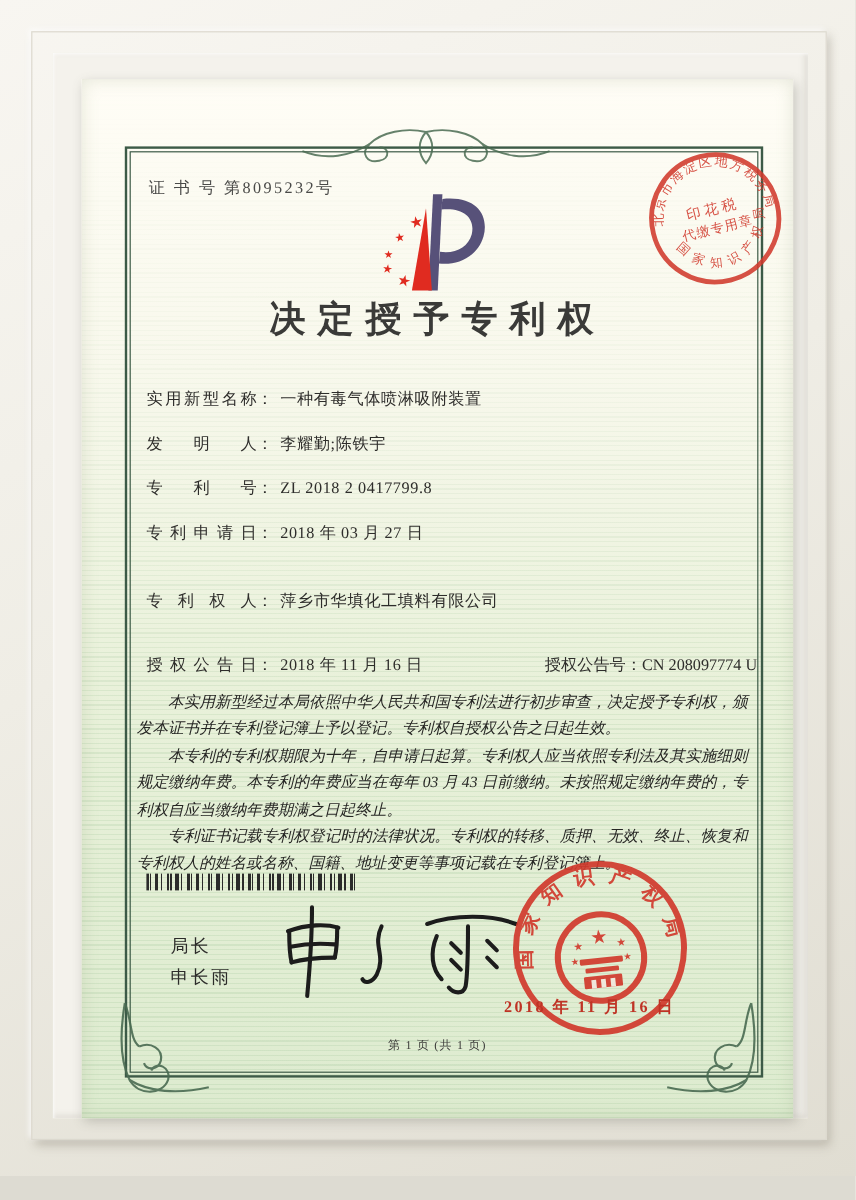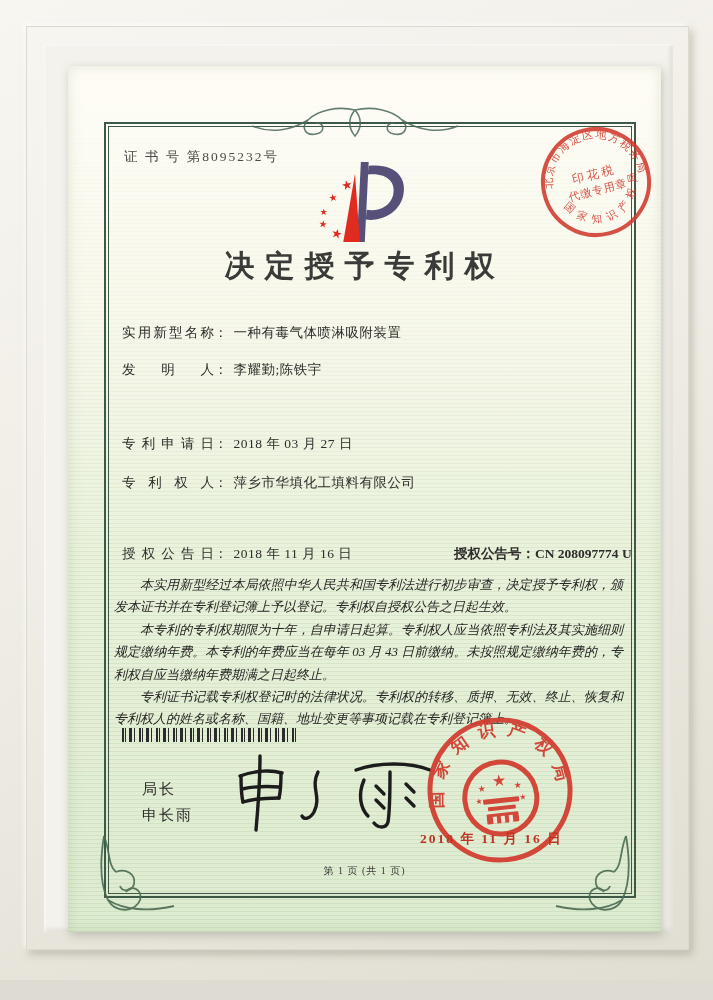--- a/index.html
+++ b/index.html
@@ -26,21 +26,21 @@
   .logo{position:absolute;left:227px;top:92px;width:120px;height:88px;}
   .title{position:absolute;left:0;right:0;top:180px;text-align:center;font-size:30px;
          font-weight:700;color:#3a3a38;letter-spacing:10px;}
   .seal-top{position:absolute;left:470px;top:58px;width:116px;height:116px;opacity:.88;
          transform:rotate(-14deg);}
   
   .frow{position:absolute;left:54px;right:30px;font-size:13.5px;color:#2e2d2b;white-space:nowrap;}
   .frow .lab{display:inline-block;width:92px;text-align:justify;text-align-last:justify;vertical-align:top;}
   .frow .col{margin:0 6px 0 0;}
   .frow .val{letter-spacing:.5px;}
-  .frow2col .grant{position:absolute;left:332px;top:0;font-weight:bold;}
+  .frow2col .grant{position:absolute;left:332px;top:0;}
   .paras{position:absolute;left:46px;right:38px;top:508px;font-size:13px;line-height:22.4px;
          color:#262624;font-style:italic;}
   .paras p{margin:0;text-indent:2em;text-align:justify;}
   .barcode{position:absolute;left:54px;top:662px;width:174px;height:14px;background:
      repeating-linear-gradient(90deg,#2b2b2b 0 2px,transparent 2px 3px,#2b2b2b 3px 4px,transparent 4px 7px,
        #2b2b2b 7px 10px,transparent 10px 12px,#2b2b2b 12px 13px,transparent 13px 17px);}
   .director{position:absolute;left:74px;top:710px;font-size:15px;color:#2c2c2a;
          font-family:Liberation Serif, serif;letter-spacing:2px;line-height:26px;}
   .signature{position:absolute;left:150px;top:684px;width:230px;height:90px;}
   .seal-bottom{position:absolute;left:356px;top:648px;width:152px;height:152px;opacity:.92;
@@ -126,24 +126,27 @@
       <text x="58" y="54" font-size="12" fill="#d13a2d" text-anchor="middle" letter-spacing="3">印花税</text>
       <text x="58" y="70" font-size="11" fill="#d13a2d" text-anchor="middle" letter-spacing="1">代缴专用章</text>
     </svg>
 
     <div class="frow" style="top:258px">
       <span class="lab">实用新型名称</span><span class="col">：</span><span class="val">一种有毒气体喷淋吸附装置</span>
     </div>
     <div class="frow" style="top:295px">
       <span class="lab">发明人</span><span class="col">：</span><span class="val">李耀勤;陈铁宇</span>
     </div>
+    <div class="frow" style="top:332px">
+      <span class="lab">专利号</span><span class="col">：</span><span class="val">ZL 2018 2 0417799.8</span>
+    </div>
     <div class="frow" style="top:369px">
       <span class="lab">专利申请日</span><span class="col">：</span><span class="val">2018 年 03 月 27 日</span>
     </div>
-    <div class="frow" style="top:408px">
+    <div class="frow" style="top:426px">
       <span class="lab">专利权人</span><span class="col">：</span><span class="val">萍乡市华填化工填料有限公司</span>
     </div>
     <div class="frow frow2col" style="top:479px">
       <span class="lab">授权公告日</span><span class="col">：</span><span class="val">2018 年 11 月 16 日</span>
       <span class="grant">
         <span>授权公告号</span>：<span>CN 208097774 U</span>
       </span>
     </div>
 
     <div class="paras">

